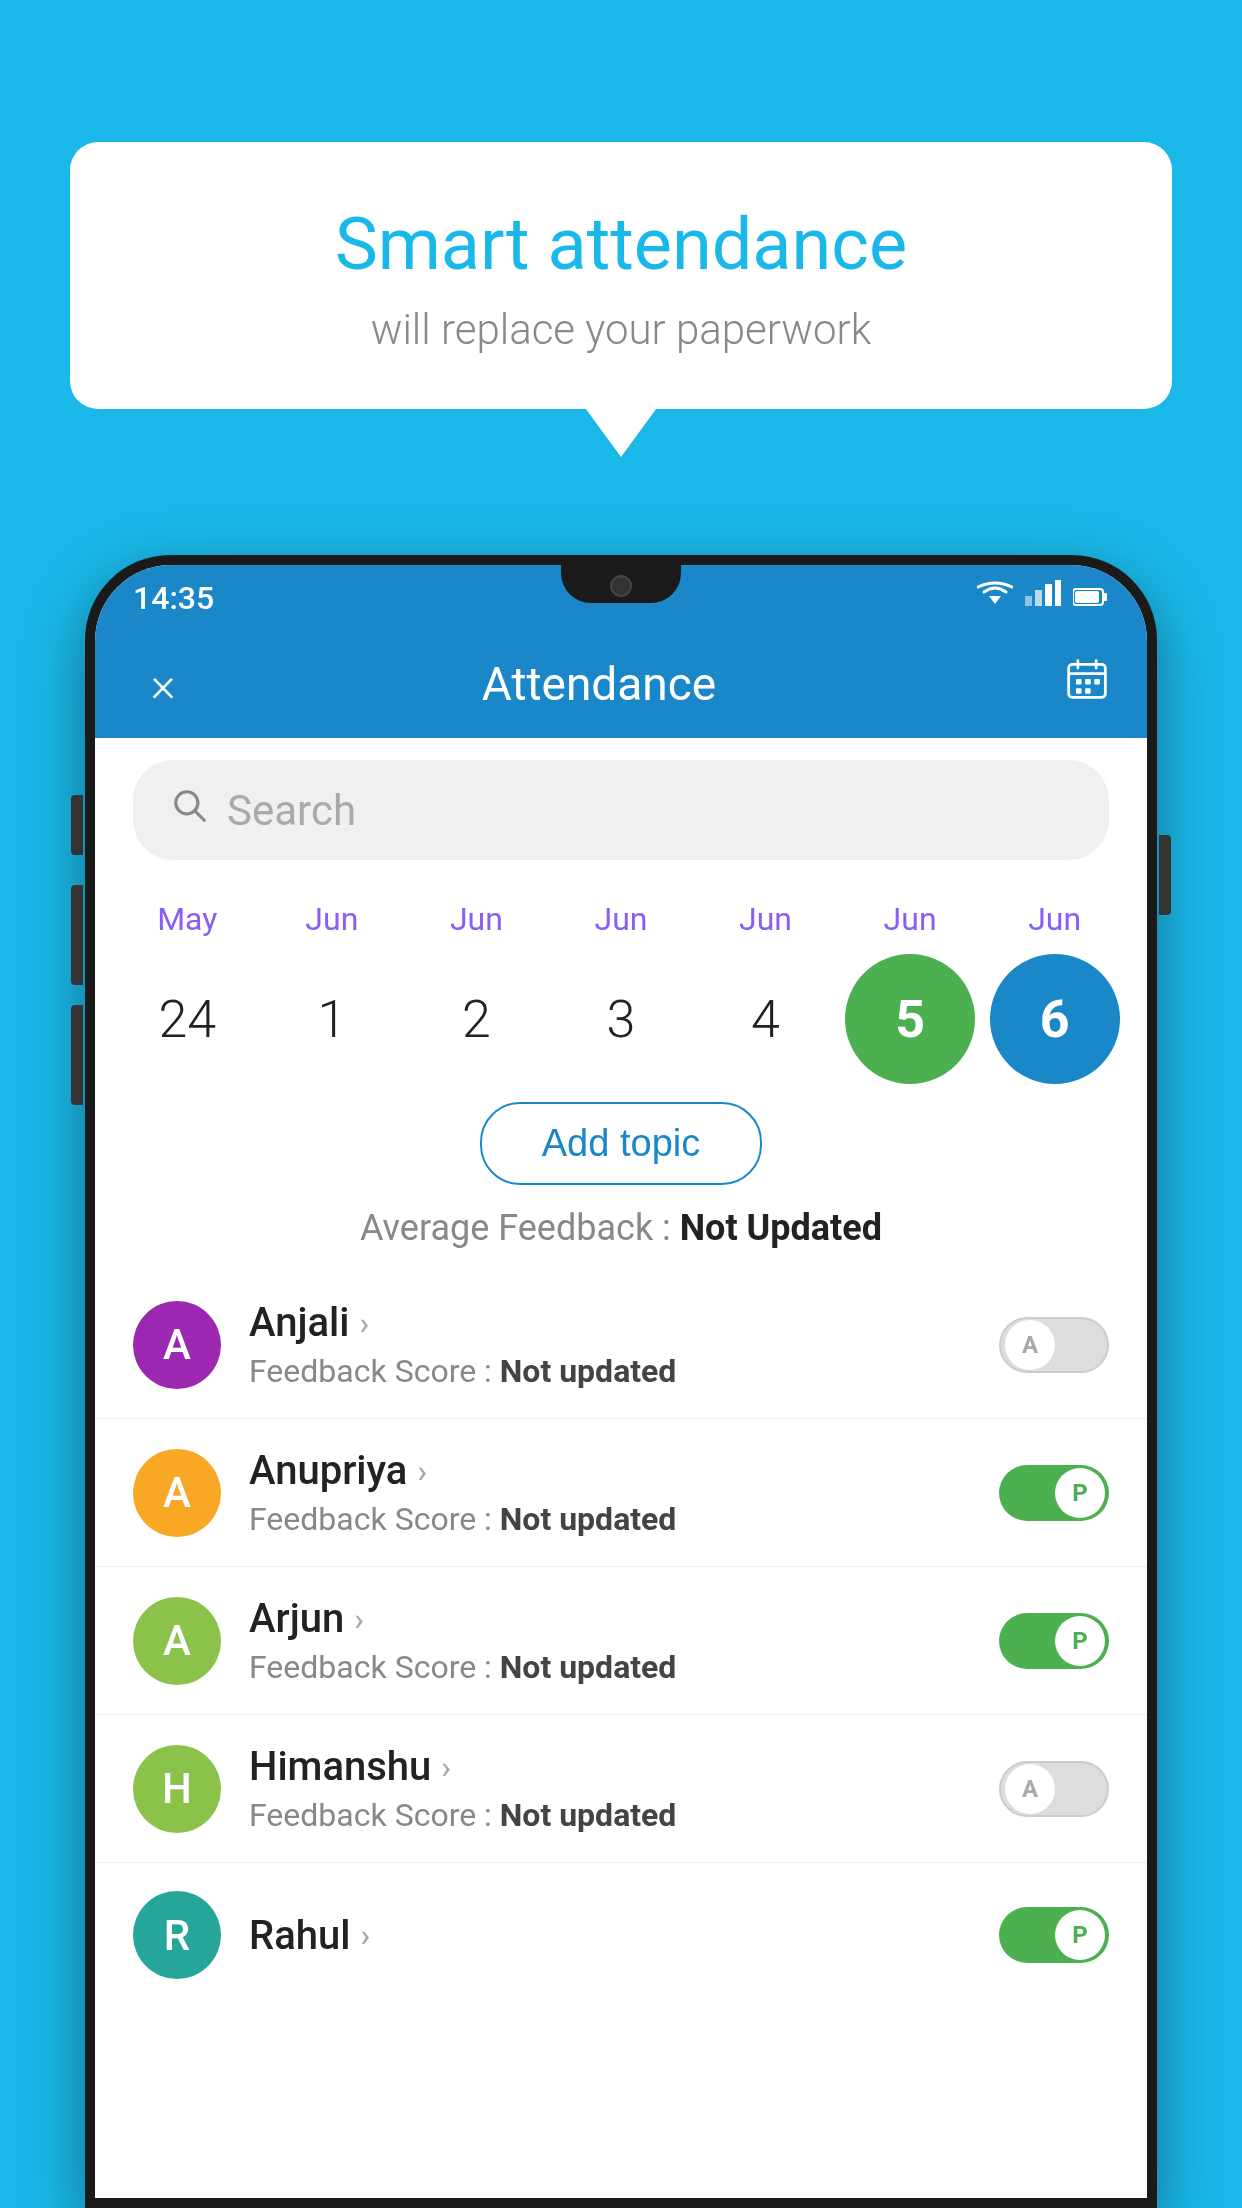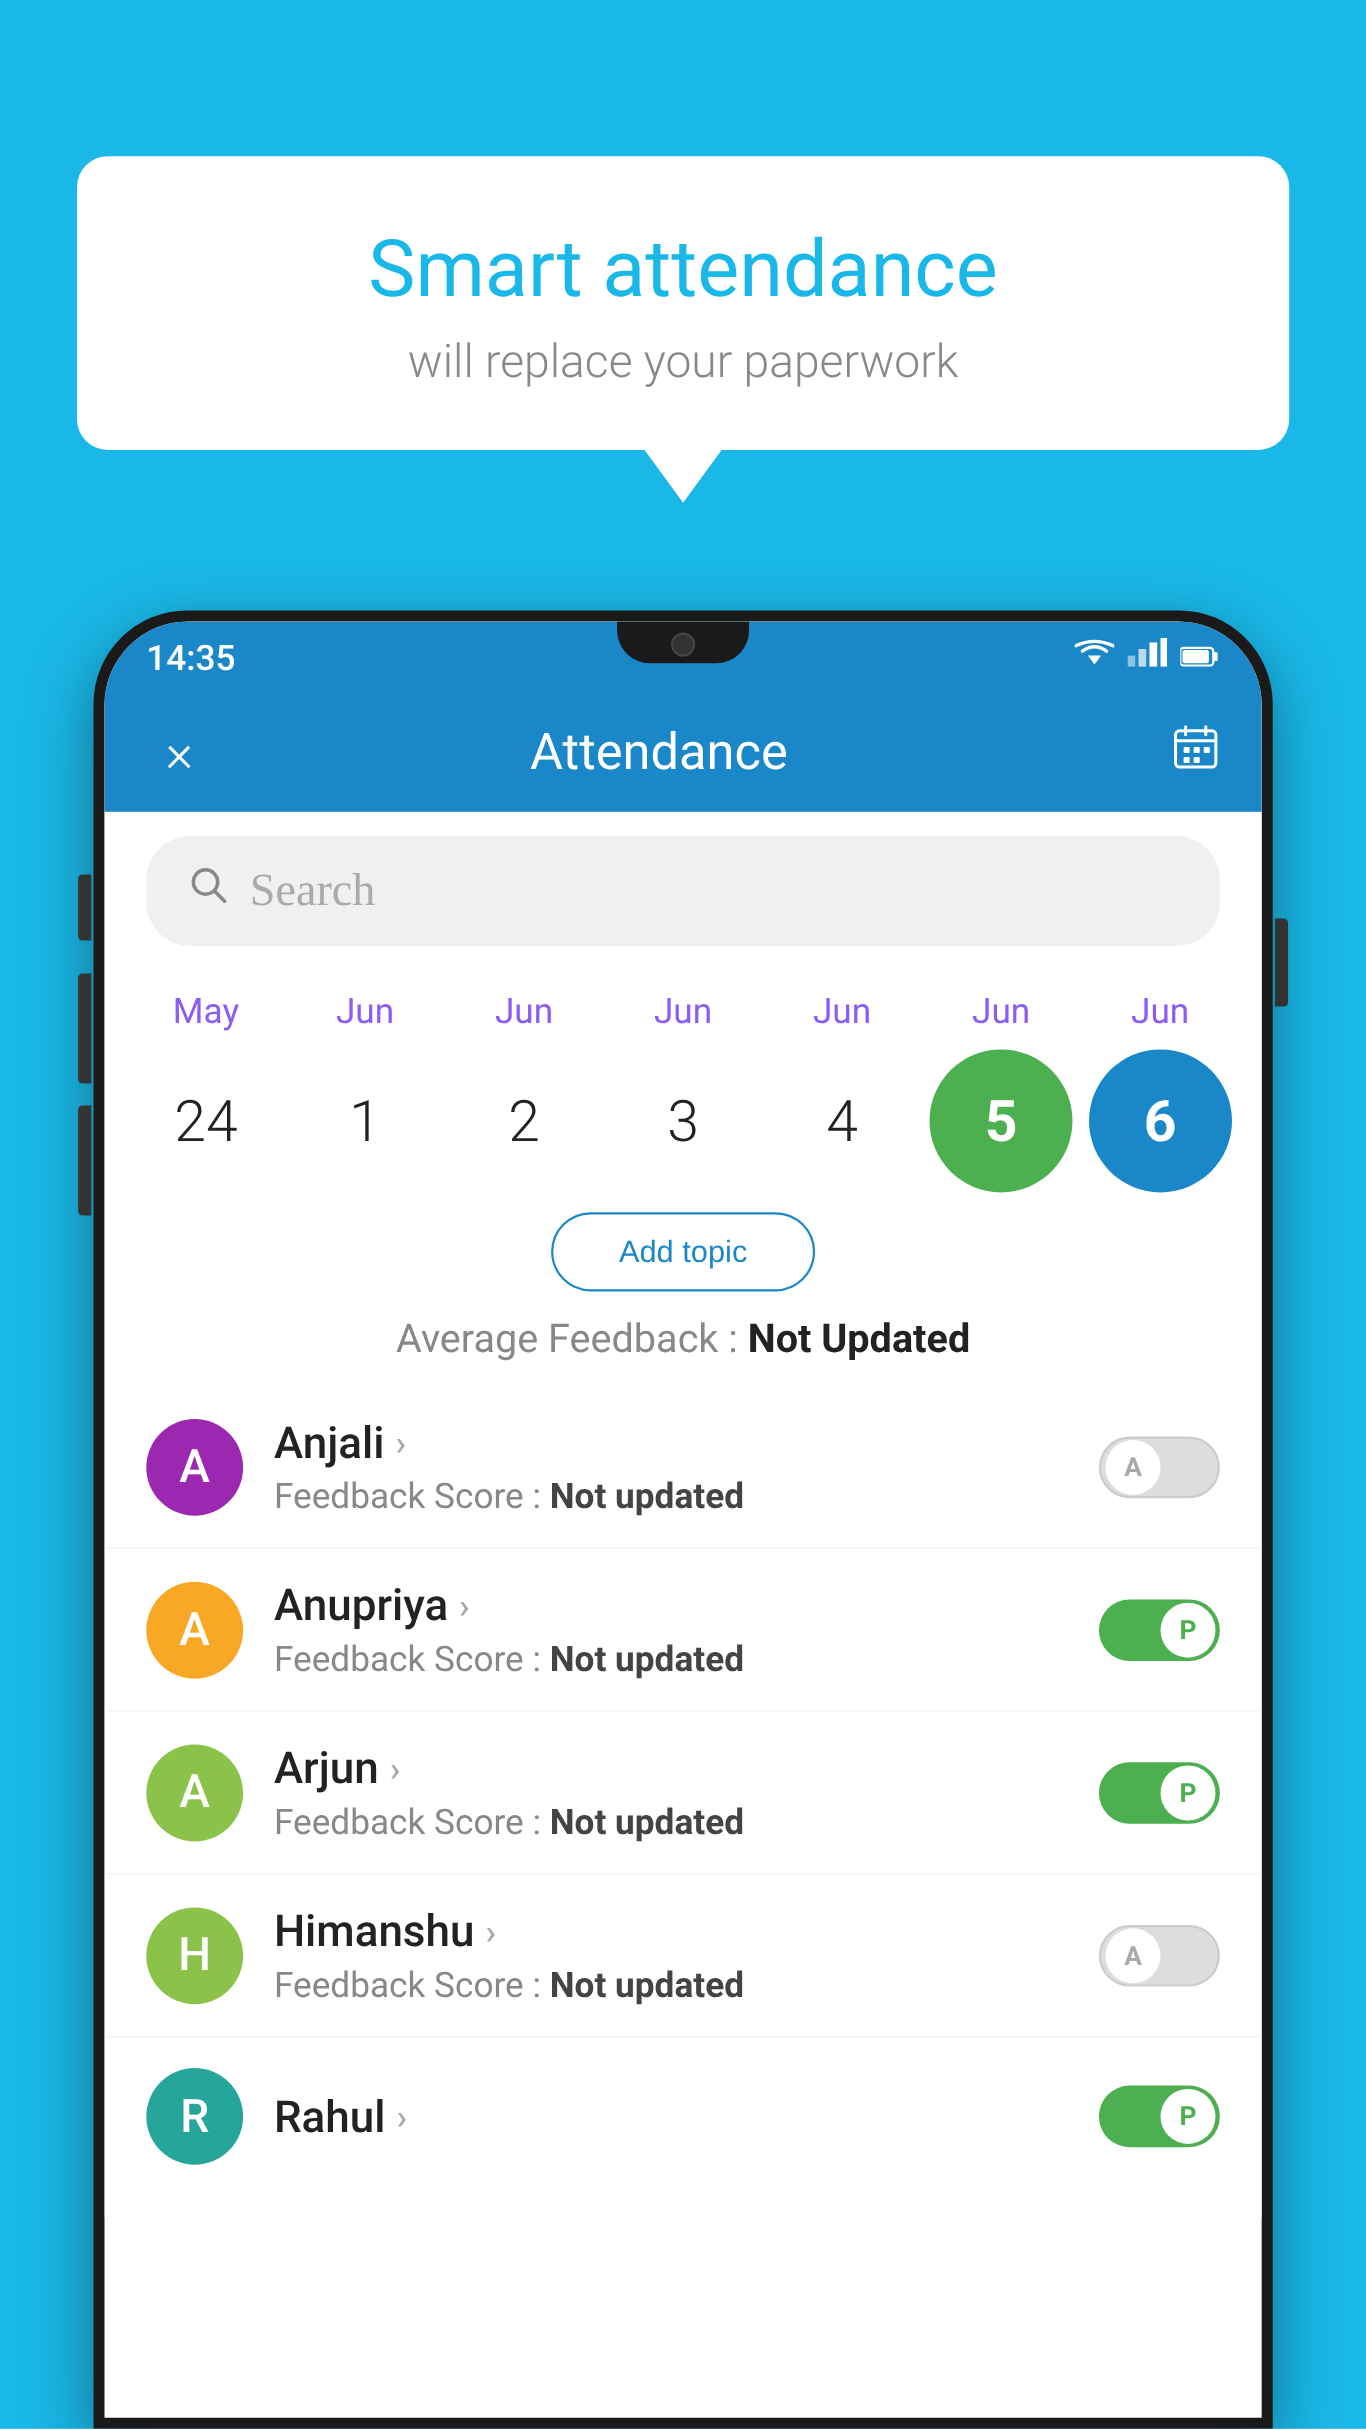--- a/index.html
+++ b/index.html
@@ -170,21 +170,20 @@
     }
 
     .search-bar {
       background: #f0f0f0;
       border-radius: 40px;
       height: 100px;
       display: flex;
       align-items: center;
       padding: 0 38px;
       gap: 18px;
-      font-family: Liberation Serif, serif;
     }
 
     .search-icon-wrap {
       color: #888;
       font-size: 38px;
     }
 
     .search-text {
       color: #aaa;
       font-size: 42px;
@@ -256,21 +255,21 @@
     }
 
     .add-topic-btn {
       display: block;
       margin: 0 auto 22px;
       border: 2px solid #1a87c8;
       border-radius: 40px;
       padding: 18px 60px;
       background: white;
       color: #1a87c8;
-      font-size: 28px;
+      font-size: 38px;
       cursor: pointer;
       width: auto;
       text-align: right;
     }
 
     .feedback-summary {
       text-align: center;
       font-size: 36px;
       color: #888;
       padding: 0 0 22px;

